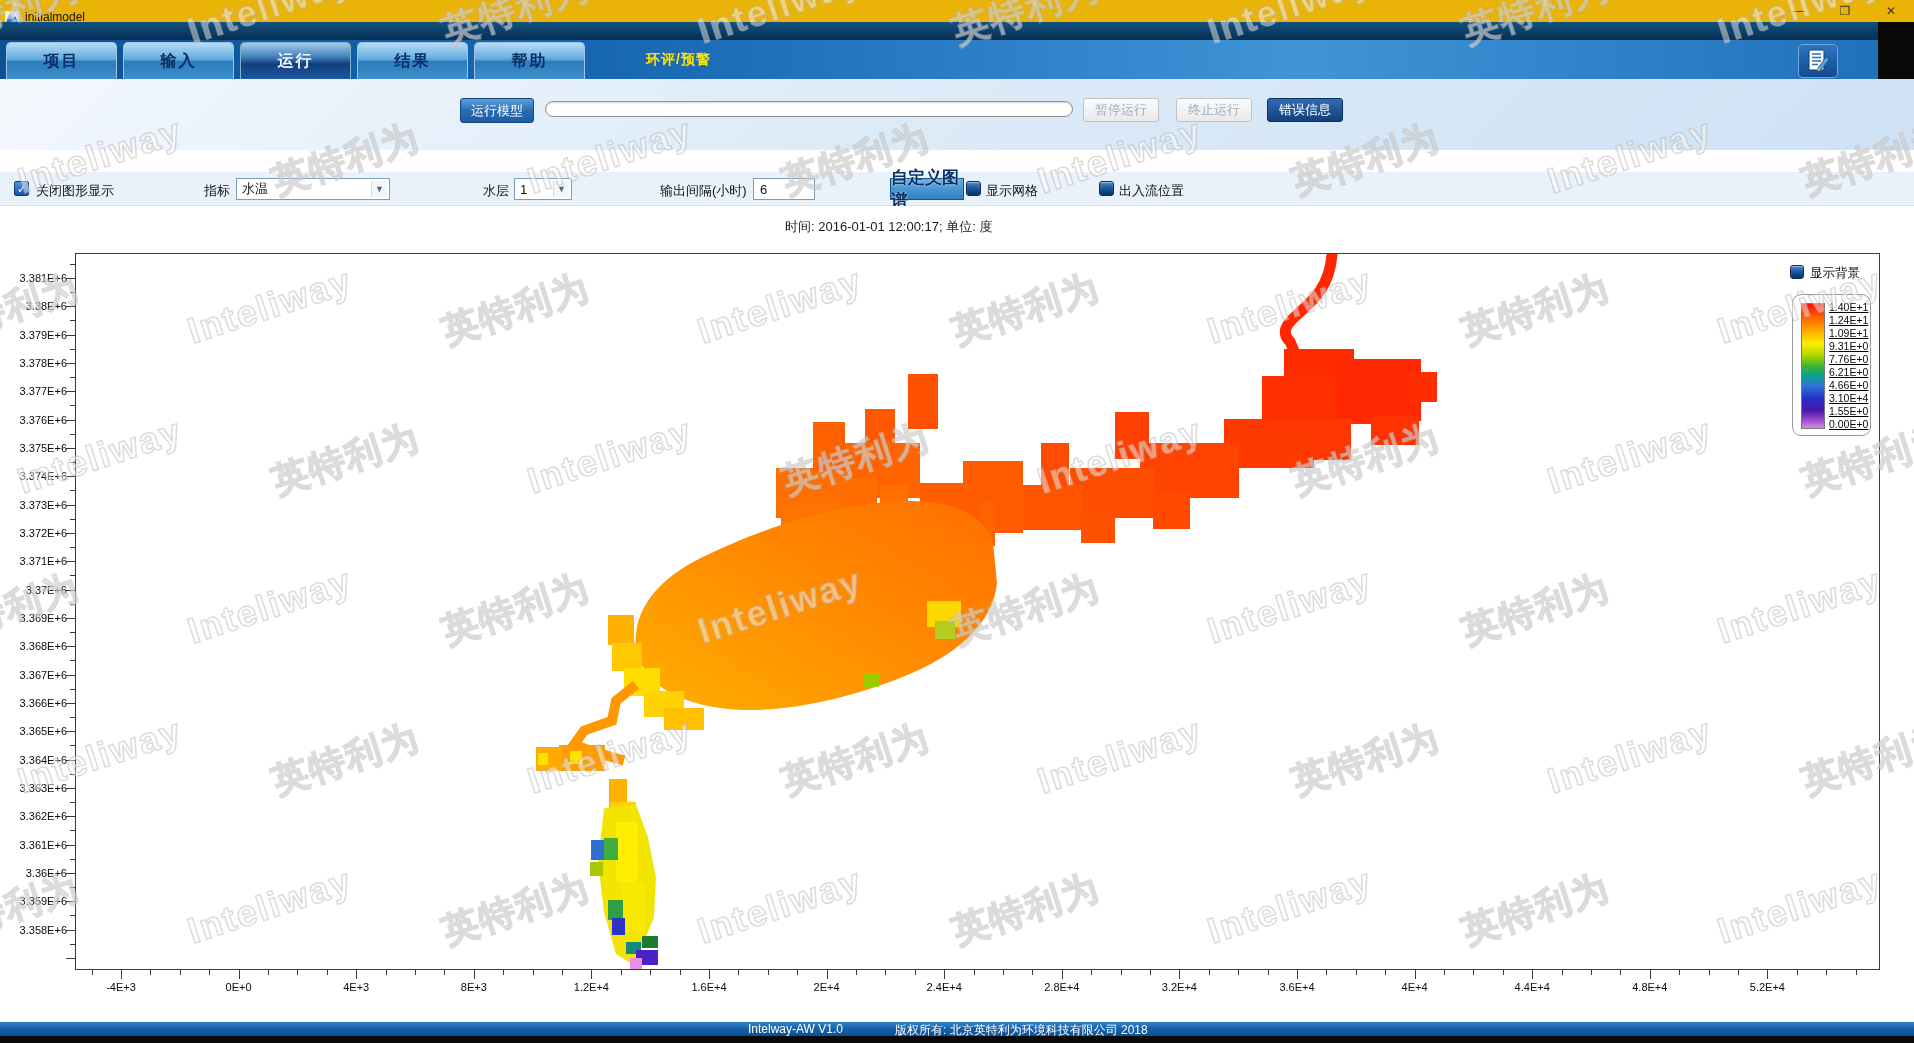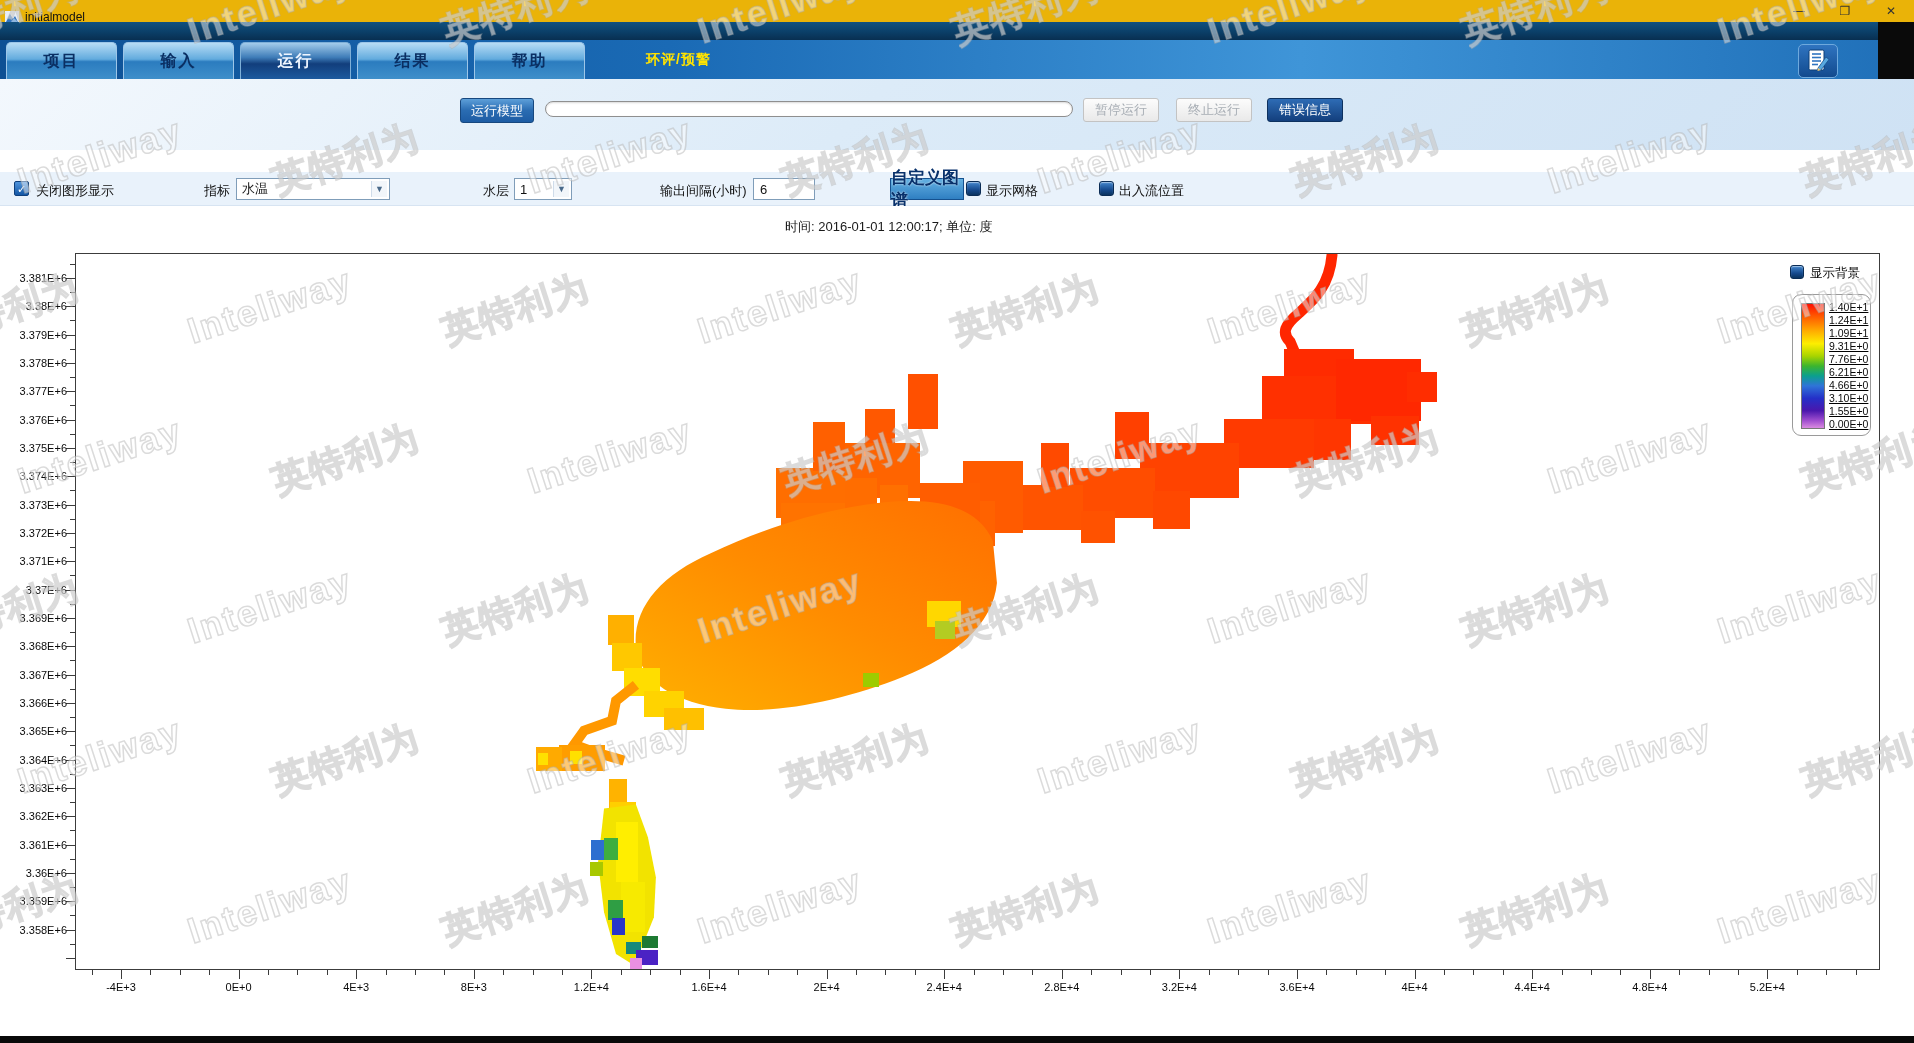--- a/index.html
+++ b/index.html
@@ -286,21 +286,21 @@
       <div class="legendbox">
         <div class="legend-bar"></div>
         <div class="legend-labels" id="legend-labels">
             <div>1.40E+1</div>
             <div>1.24E+1</div>
             <div>1.09E+1</div>
             <div>9.31E+0</div>
             <div>7.76E+0</div>
             <div>6.21E+0</div>
             <div>4.66E+0</div>
-            <div>3.10E+0</div>
+            <div>3.10E+4</div>
             <div>1.55E+0</div>
             <div>0.00E+0</div>
           </div>
       </div>
     </div>
   </div>
 
   <div id="axes">
       <div style="left: 91.6px; top: 970px; width: 1px; height: 5px;"></div>
       <div style="left: 121px; top: 970px; width: 1px; height: 9px;"></div>
@@ -447,20 +447,24 @@
       <div class="ylabel" style="left: 0px; top: 725.28px;">3.365E+6</div>
       <div class="ylabel" style="left: 0px; top: 753.61px;">3.364E+6</div>
       <div class="ylabel" style="left: 0px; top: 781.94px;">3.363E+6</div>
       <div class="ylabel" style="left: 0px; top: 810.27px;">3.362E+6</div>
       <div class="ylabel" style="left: 0px; top: 838.6px;">3.361E+6</div>
       <div class="ylabel" style="left: 0px; top: 866.93px;">3.36E+6</div>
       <div class="ylabel" style="left: 0px; top: 895.26px;">3.359E+6</div>
       <div class="ylabel" style="left: 0px; top: 923.59px;">3.358E+6</div>
     </div>
 
+  <div class="statusbar">
+    <span class="sb-version">Intelway-AW  V1.0</span>
+    <span class="sb-copy">版权所有: 北京英特利为环境科技有限公司 2018</span>
+  </div>
   <div class="blackbar"></div>
 
   <div id="watermarks">
       <span style="left: -70px; top: -15px;">英特利为</span>
       <span style="left: 185px; top: -15px;">Inteliway</span>
       <span style="left: 440px; top: -15px;">英特利为</span>
       <span style="left: 695px; top: -15px;">Inteliway</span>
       <span style="left: 950px; top: -15px;">英特利为</span>
       <span style="left: 1205px; top: -15px;">Inteliway</span>
       <span style="left: 1460px; top: -15px;">英特利为</span>

